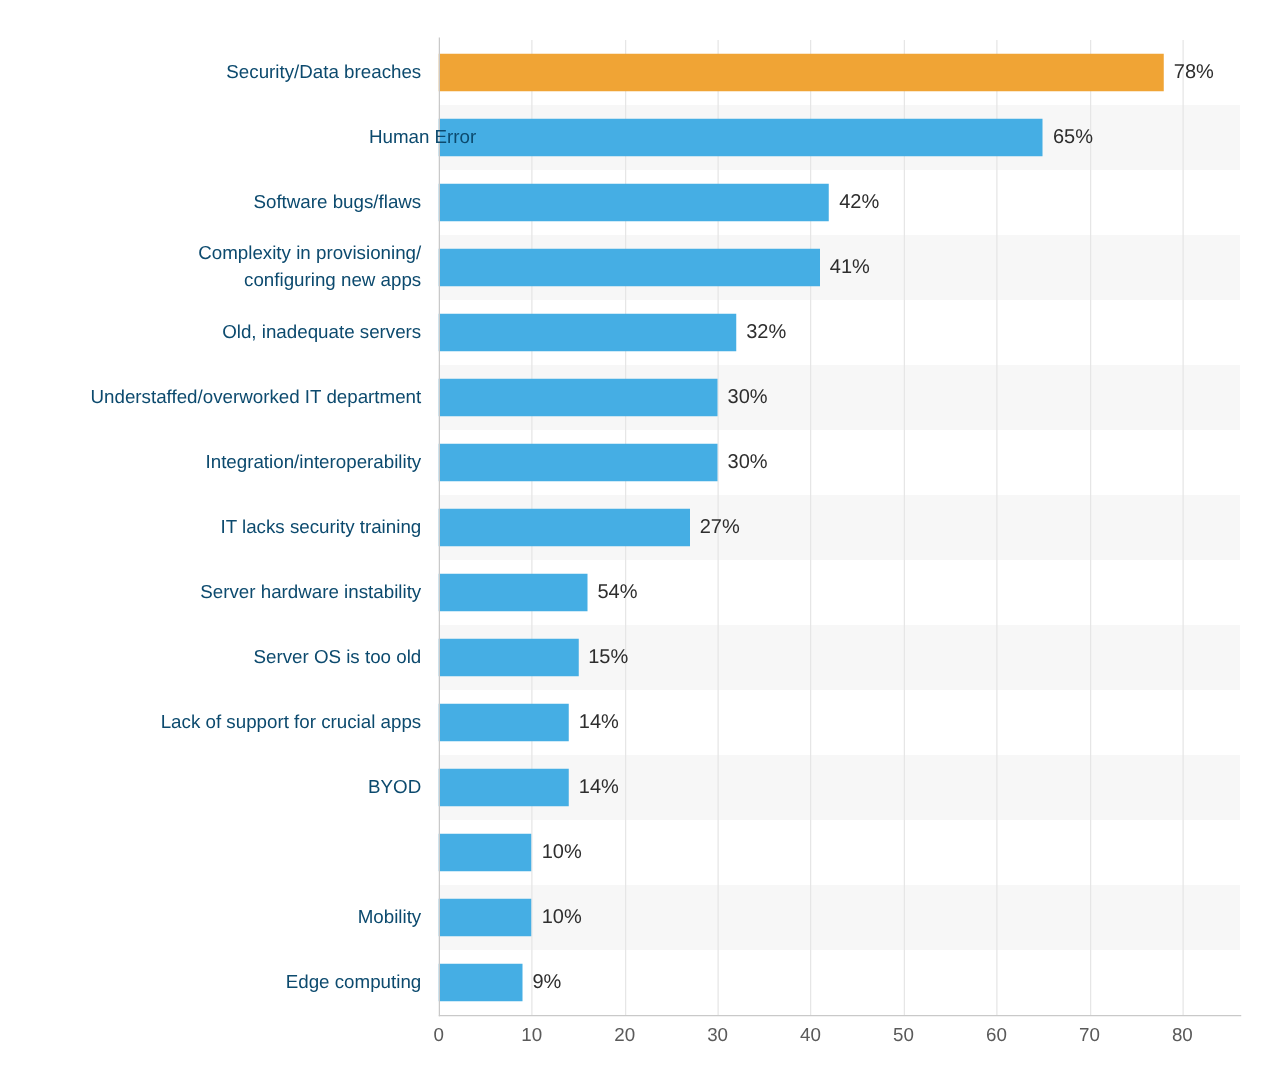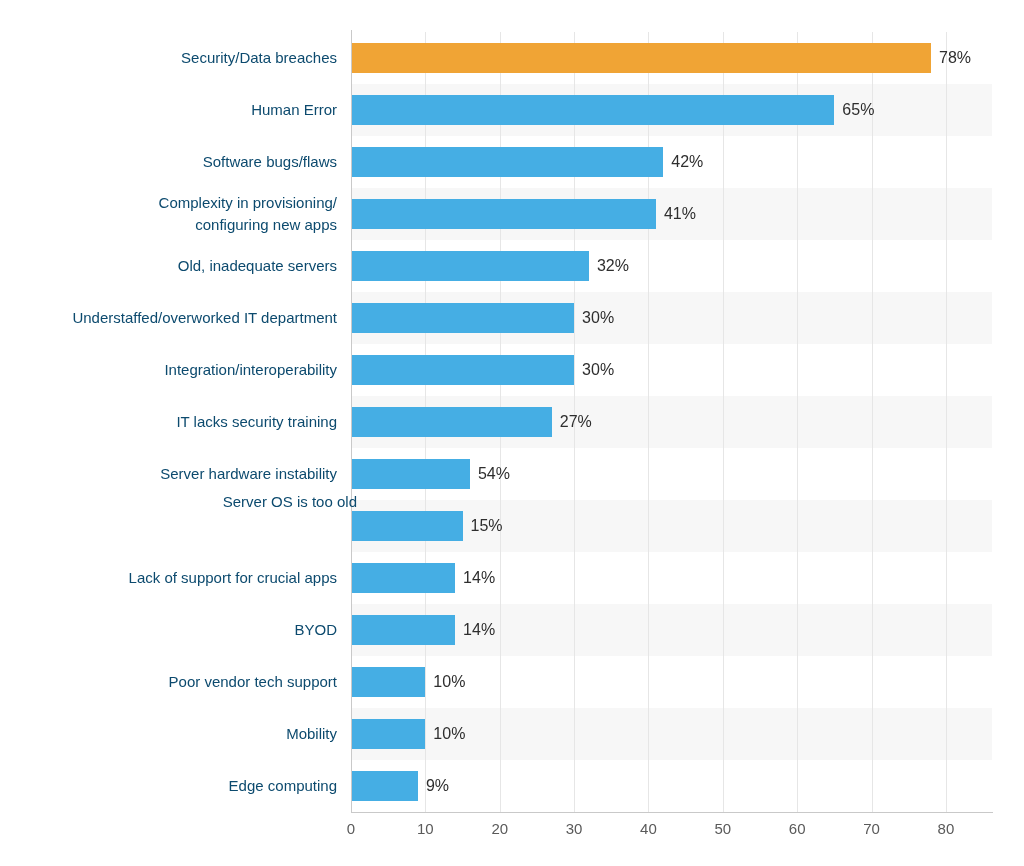--- a/index.html
+++ b/index.html
@@ -247,21 +247,21 @@
       </div>
   </div>
 
   <div class="axis-y"></div>
   <div class="axis-x"></div>
 
   <div id="cat-labels">
       <div class="cat-slot" style="top: 0px;">
         <div class="cat-label">Security/Data breaches</div>
       </div>
-      <div class="cat-slot" style="top: 52px;">
+      <div class="cat-slot" style="top: 52px; padding-left: 44px;">
         <div class="cat-label">Human Error</div>
       </div>
       <div class="cat-slot" style="top: 156px;">
         <div class="cat-label">Complexity in provisioning/
 configuring new apps</div>
       </div>
       <div class="cat-slot" style="top: 104px;">
         <div class="cat-label">Software bugs/flaws</div>
       </div>
       <div class="cat-slot" style="top: 208px;">
@@ -272,31 +272,28 @@
       </div>
       <div class="cat-slot" style="top: 312px;">
         <div class="cat-label">Integration/interoperability</div>
       </div>
       <div class="cat-slot" style="top: 364px;">
         <div class="cat-label">IT lacks security training</div>
       </div>
       <div class="cat-slot" style="top: 416px;">
         <div class="cat-label">Server hardware instability</div>
       </div>
-      <div class="cat-slot" style="top: 444px; padding-left: 20px;">
+      <div class="cat-slot" style="top: 468px;">
         <div class="cat-label">Server OS is too old</div>
       </div>
       <div class="cat-slot" style="top: 520px;">
         <div class="cat-label">Lack of support for crucial apps</div>
       </div>
       <div class="cat-slot" style="top: 572px;">
         <div class="cat-label">BYOD</div>
-      </div>
-      <div class="cat-slot" style="top: 624px;">
-        <div class="cat-label">Poor vendor tech support</div>
       </div>
       <div class="cat-slot" style="top: 676px;">
         <div class="cat-label">Mobility</div>
       </div>
       <div class="cat-slot" style="top: 728px;">
         <div class="cat-label">Edge computing</div>
       </div>
     </div>
 
   <div id="x-ticks">

